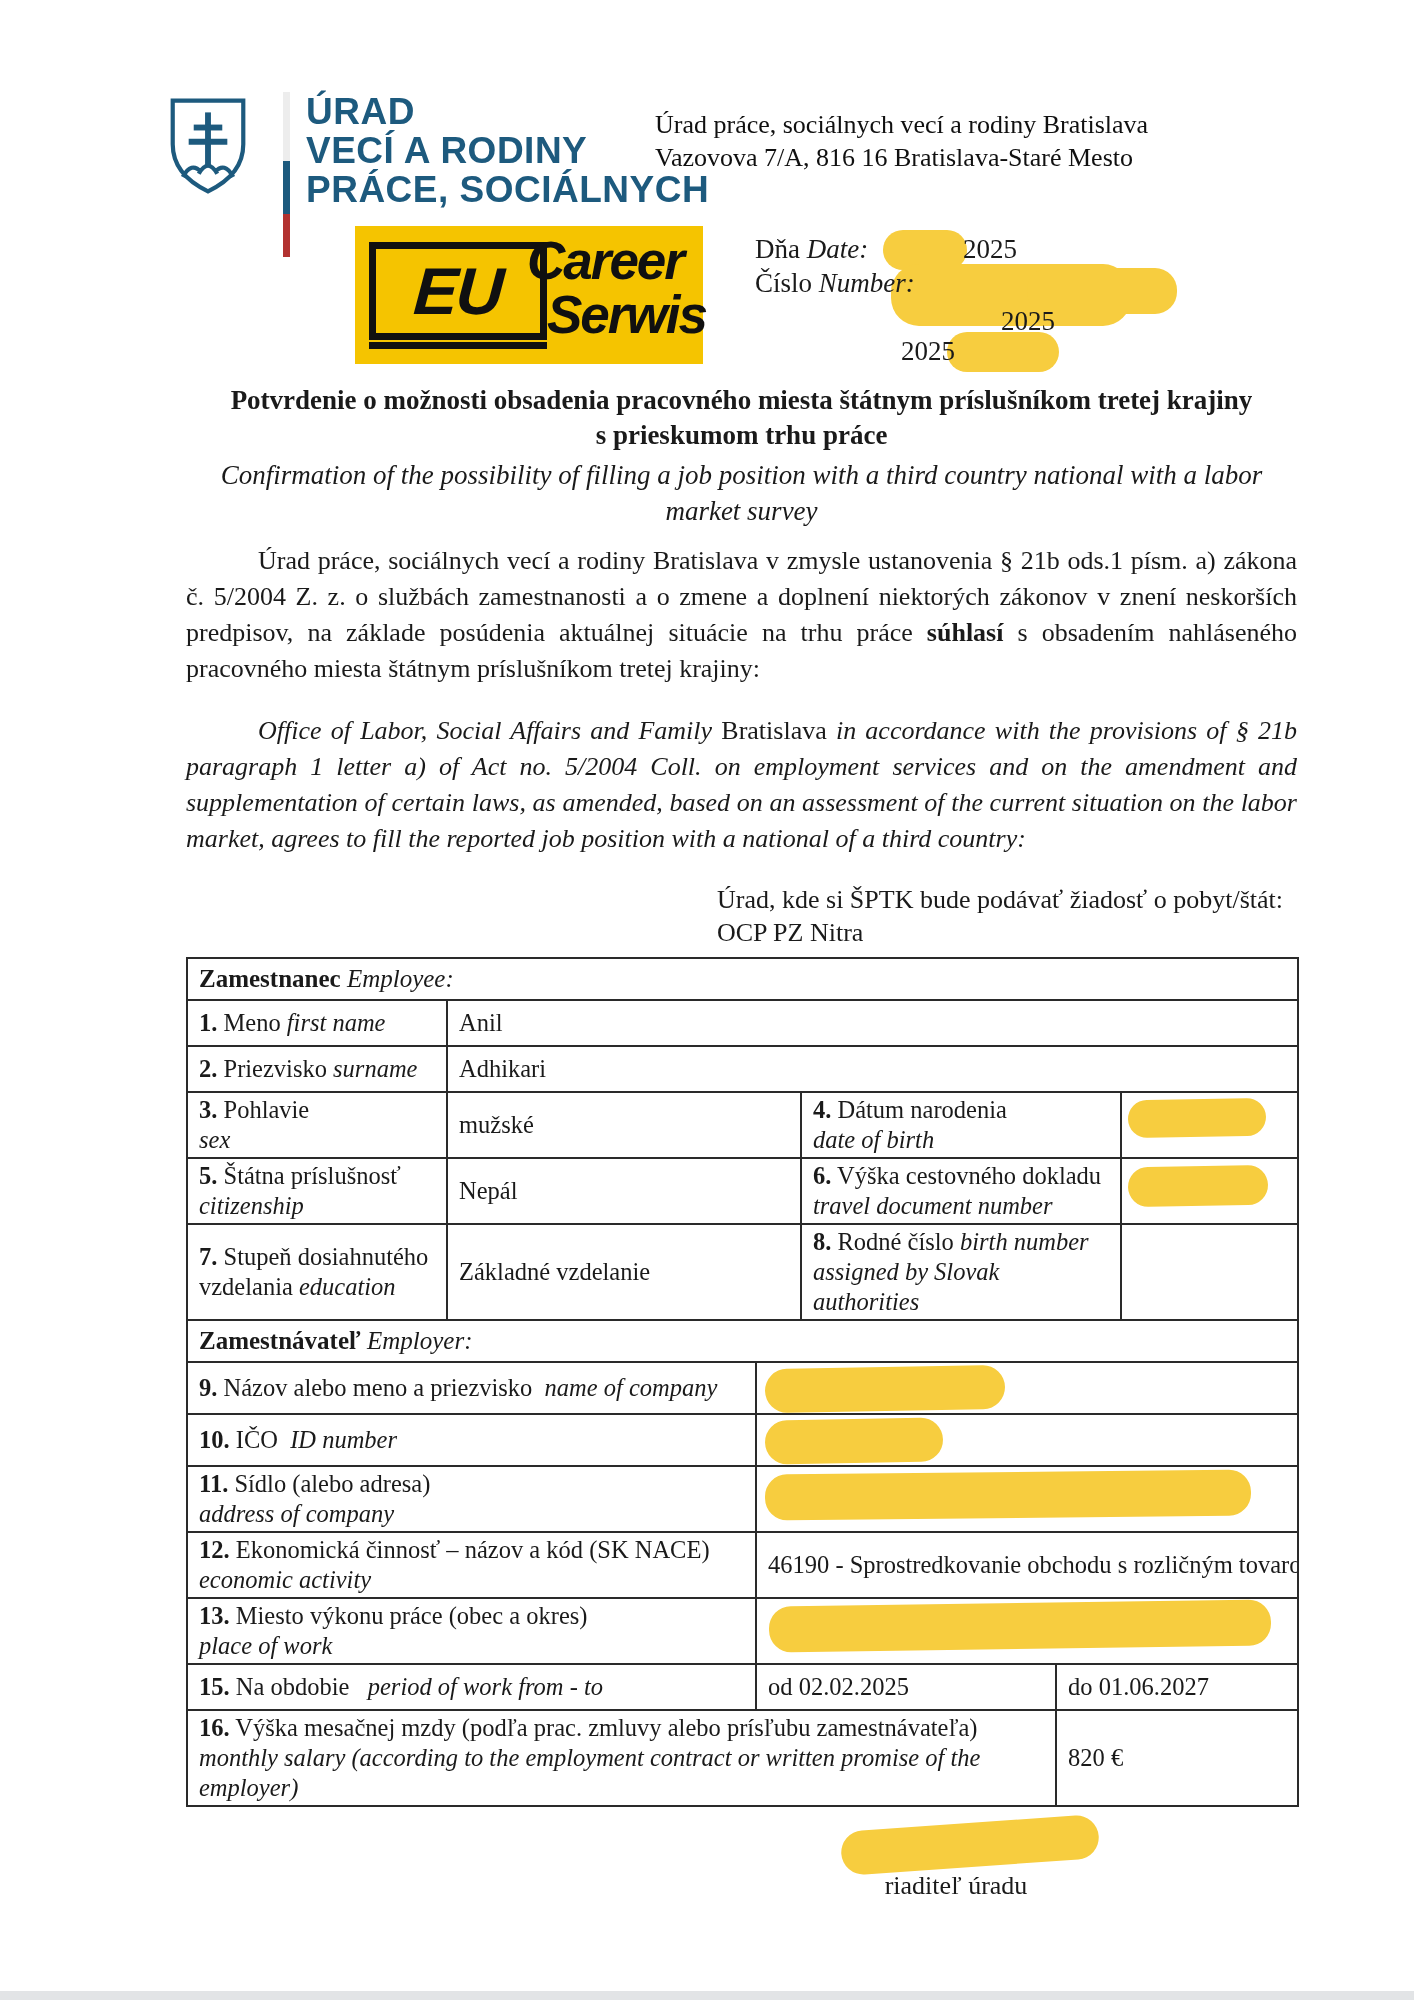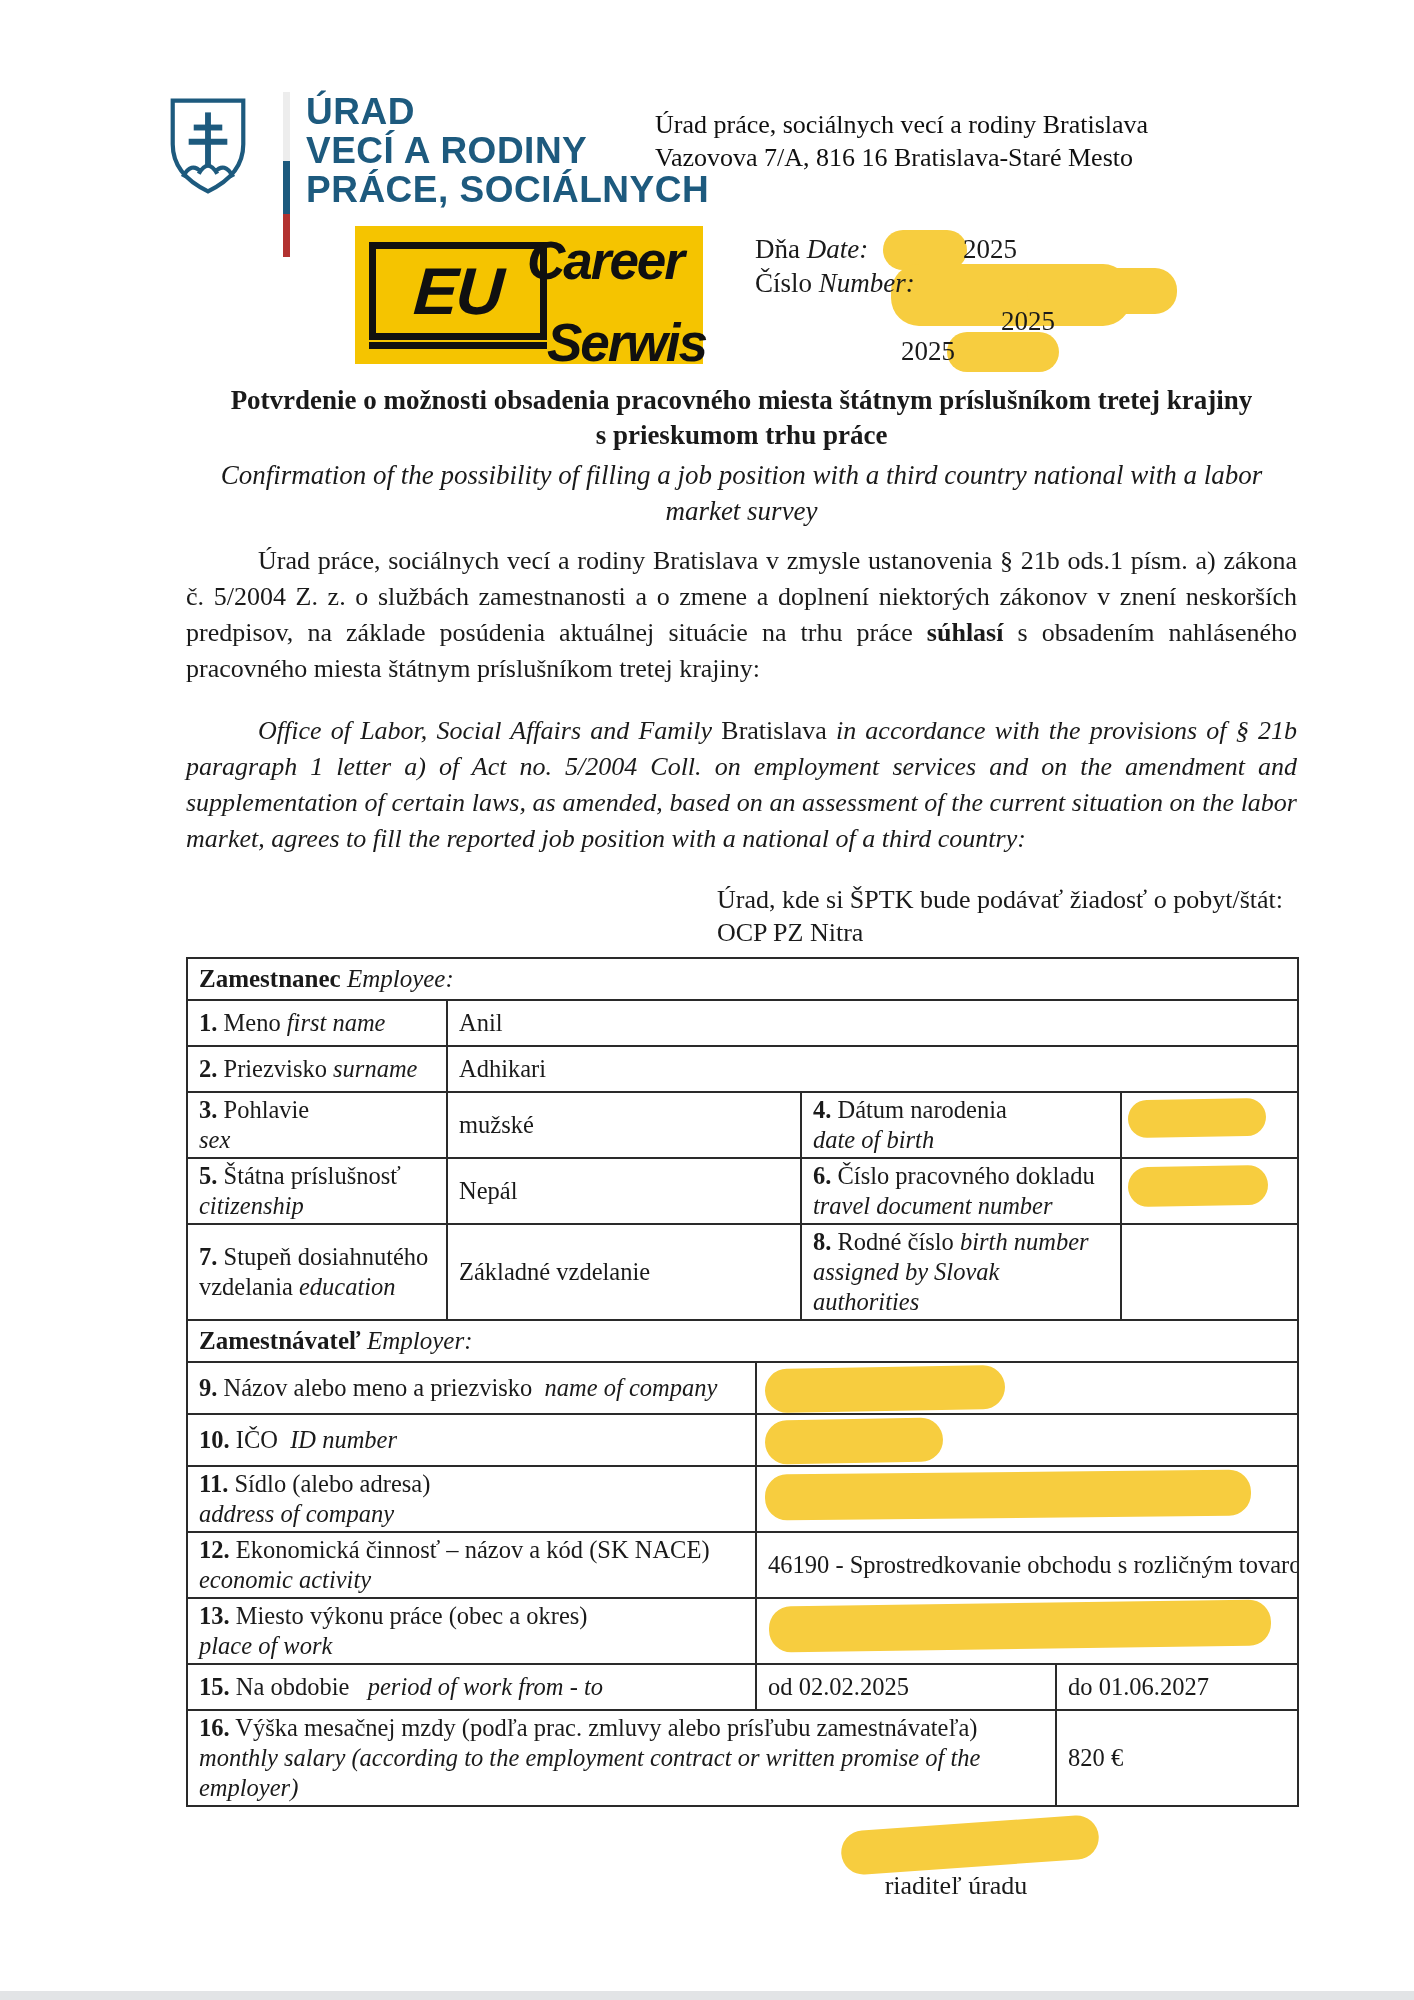--- a/index.html
+++ b/index.html
@@ -17,21 +17,21 @@
   
   .eulogo{position:absolute;left:355px;top:226px;width:348px;height:138px;background:#f5c400;}
   .eubox{position:absolute;left:14px;top:16px;width:164px;height:84px;border:7px solid #101010;
          display:flex;align-items:center;justify-content:center;}
   .eubox span{font-family:"Liberation Sans",sans-serif;font-weight:bold;font-style:italic;
               font-size:66px;letter-spacing:-2px;color:#101010;transform:skewX(-4deg);}
   .euunder{position:absolute;left:14px;top:116px;width:178px;height:7px;background:#101010;}
   .eucareer,.euserwis{position:absolute;font-family:"Liberation Sans",sans-serif;font-weight:bold;
               font-style:italic;font-size:53px;line-height:53px;color:#101010;letter-spacing:-2px;}
   .eucareer{left:172px;top:8px;}
-  .euserwis{left:192px;top:62px;margin-top:28px;}
+  .euserwis{left:192px;top:62px;}
 
   
   .dateblock{position:absolute;left:755px;top:228px;width:440px;height:150px;font-size:27px;}
   .dateblock .t{position:absolute;white-space:nowrap;z-index:3;}
   .redact{position:absolute;background:#f7cd3f;border-radius:22px;z-index:2;}
 
   
   .content{position:absolute;left:186px;top:383px;width:1111px;}
   .title{font-weight:bold;font-size:27px;line-height:35px;text-align:center;}
   .subtitle{font-style:italic;font-size:27px;line-height:36px;text-align:center;margin-top:4px;}
@@ -155,21 +155,21 @@
           <td><span class="num">3.</span> <span>Pohlavie</span><br><i>sex</i></td>
           <td>mužské</td>
           <td><span class="num">4.</span> <span>Dátum narodenia</span><br><i>date of birth</i></td>
           <td class="cellrel">
             <div class="cblob" style="left:6px;top:6px;width:138px;height:38px;transform:rotate(-1deg);"></div>
           </td>
         </tr>
         <tr style="height:54px;">
           <td><span class="num">5.</span> <span>Štátna príslušnosť</span><br><i>citizenship</i></td>
           <td>Nepál</td>
-          <td><span class="num">6.</span> <span>Číslo pracovného dokladu</span><br><i>travel document number</i></td>
+          <td><span class="num">6.</span> <span>Výška cestovného dokladu</span><br><i>travel document number</i></td>
           <td class="cellrel">
             <div class="cblob" style="left:6px;top:7px;width:140px;height:40px;transform:rotate(-1deg);"></div>
           </td>
         </tr>
         <tr style="height:54px;">
           <td><span class="num">7.</span> <span>Stupeň dosiahnutého vzdelania</span> <i>education</i></td>
           <td>Základné vzdelanie</td>
           <td><span class="num">8.</span> <span>Rodné číslo</span> <i>birth number assigned by Slovak authorities</i></td>
           <td></td>
         </tr>

